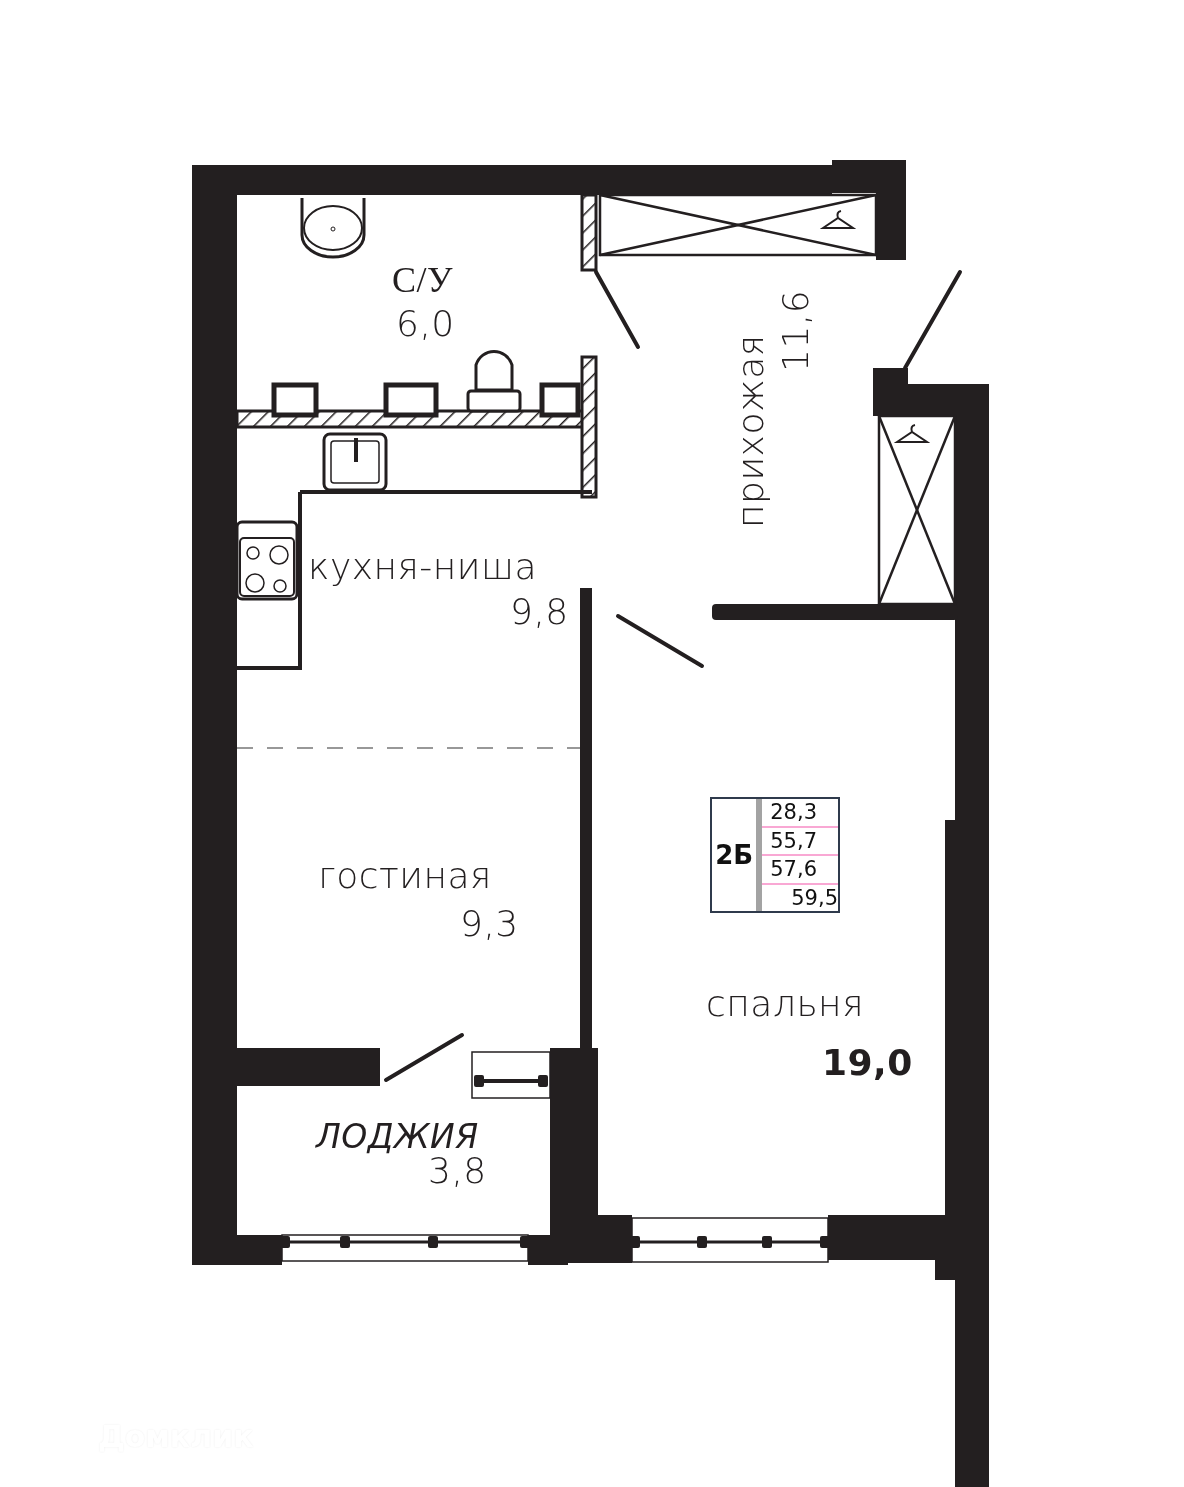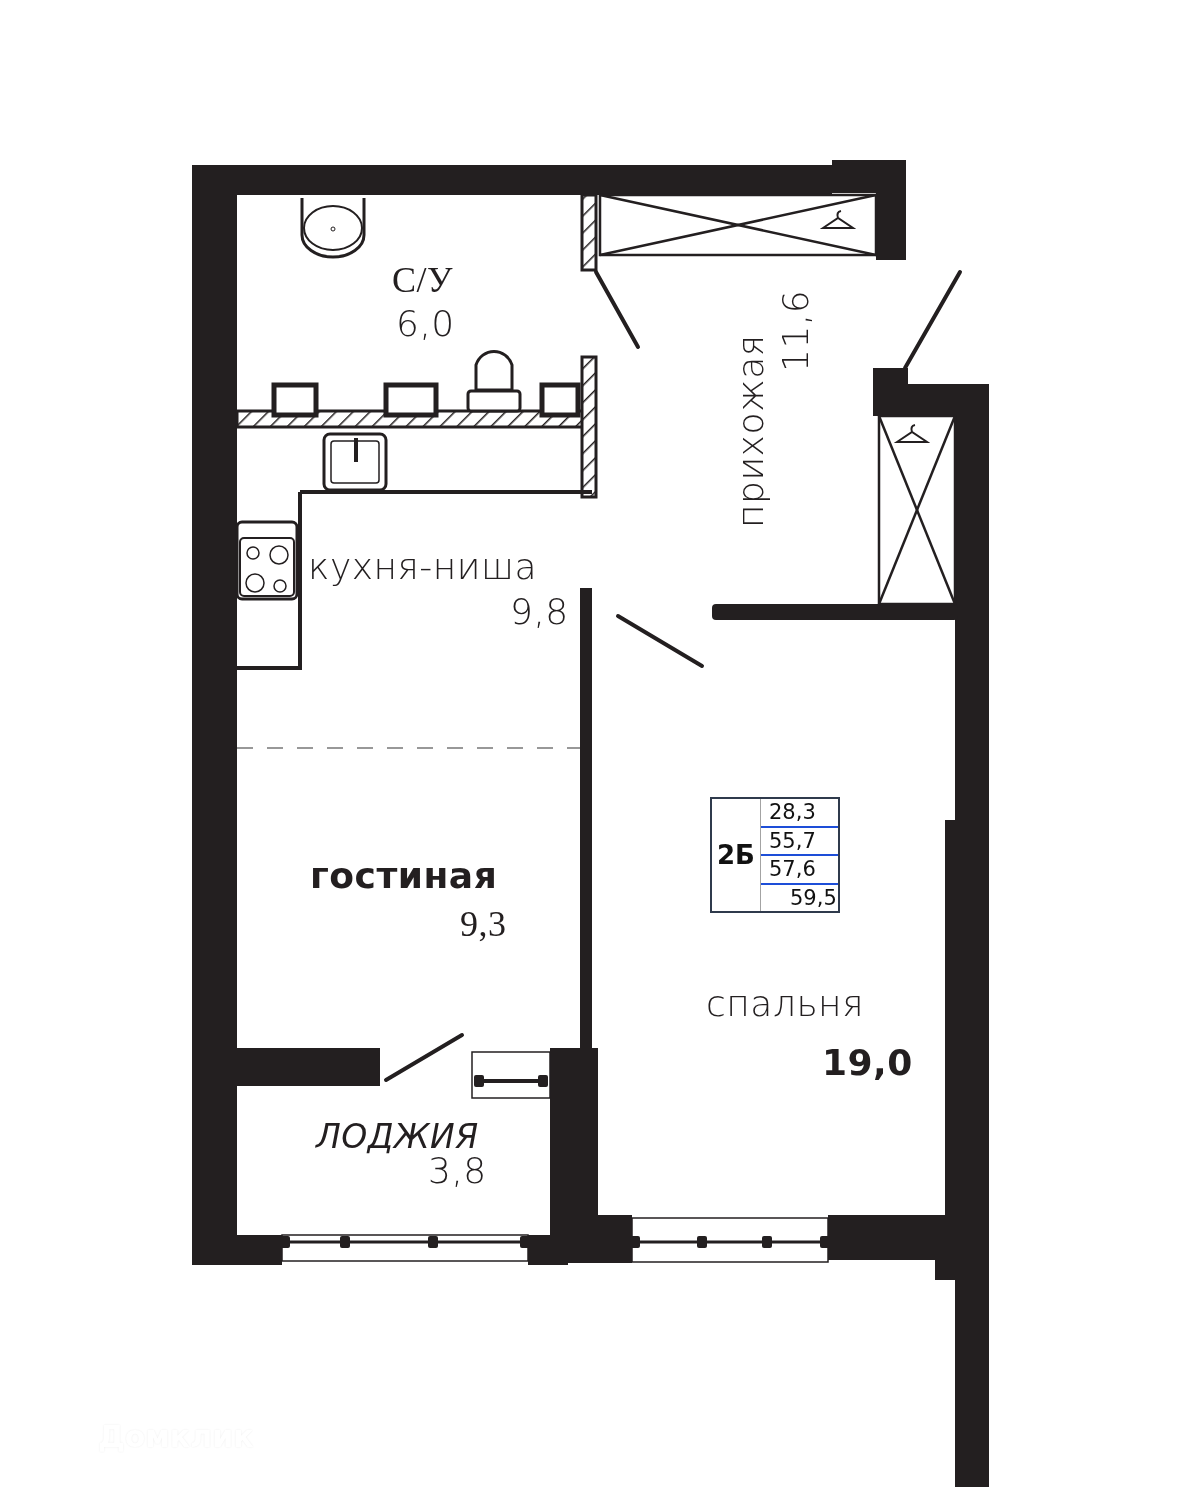--- a/index.html
+++ b/index.html
@@ -6,25 +6,25 @@
   body { width: 1184px; height: 1487px; position: relative; overflow: hidden;
          font-family: "DejaVu Sans", sans-serif; color: #231f20; }
   #plan { position: absolute; left: 0; top: 0; }
   .label { position: absolute; font-family: "DejaVu Sans", sans-serif; font-weight: 300;
            color: #231f20; line-height: 1; white-space: nowrap; letter-spacing: 0.5px; }
   .room-name { font-size: 36px; }
   .room-area { font-size: 36px; }
   .vert { transform-origin: left top; transform: rotate(-90deg); }
   .badge { position: absolute; left: 710px; top: 797px; width: 126px; height: 112px;
            border: 2px solid #2f3a4c; display: flex; background: #fff; }
-  .badge-type { width: 48px; border-right: 1px solid #a3a3a3; display: flex;
+  .badge-type { width: 48px; border-right: 6px solid #a3a3a3; display: flex;
                 align-items: center; justify-content: center; font-weight: bold;
                 font-size: 26px; color: #111; }
   .badge-list { flex: 1; display: flex; flex-direction: column; }
-  .badge-cell { flex: 1; border-bottom: 2px solid #1d4ed8; display: flex; align-items: center;
+  .badge-cell { flex: 1; border-bottom: 2px solid #f9a8d4; display: flex; align-items: center;
                 padding-left: 8px; font-size: 21px; color: #111; }
   .badge-cell:last-child { border-bottom: none; margin-left: 21px; }
   .watermark { position: absolute; left: 48px; top: 1414px; display: flex; align-items: center;
                gap: 8px; color: #ffffff; font-size: 30px; font-weight: bold;
                text-shadow: 0 0 2px rgba(0,0,0,0.08); }
 </style>
 </head>
 <body>
 
 <svg id="plan" width="1184" height="1487" viewBox="0 0 1184 1487" xmlns="http://www.w3.org/2000/svg">
@@ -141,22 +141,22 @@
 
 <div class="label room-name" style="left:392px;top:262px;font-family:Liberation Serif, serif;">С/У</div>
 <div class="label room-area" style="left:396px;top:306px;">6,0</div>
 
 <div class="label room-name vert" style="left:733px;top:528px;">прихожая</div>
 <div class="label room-area vert" style="left:778px;top:372px;">11,6</div>
 
 <div class="label room-name" style="left:308px;top:549px;">кухня-ниша</div>
 <div class="label room-area" style="left:510px;top:594px;">9,8</div>
 
-<div class="label room-name" style="left:310px;top:858px;font-weight:bold;">гостиная</div>
-<div class="label room-area" style="left:460px;top:906px;font-family:Liberation Serif, serif;">9,3</div>
+<div class="label room-name" style="left:318px;top:858px;">гостиная</div>
+<div class="label room-area" style="left:460px;top:906px;">9,3</div>
 
 <div class="label room-name" style="left:706px;top:986px;text-align:right;">спальня</div>
 <div class="label room-area" style="left:822px;top:1045px;font-weight:bold;">19,0</div>
 
 <div class="label room-name" style="left:316px;top:1120px;font-size:33px;font-style:italic;">ЛОДЖИЯ</div>
 <div class="label room-area" style="left:428px;top:1153px;">3,8</div>
 
 <div class="badge">
   <div class="badge-type">2Б</div>
   <div class="badge-list">

